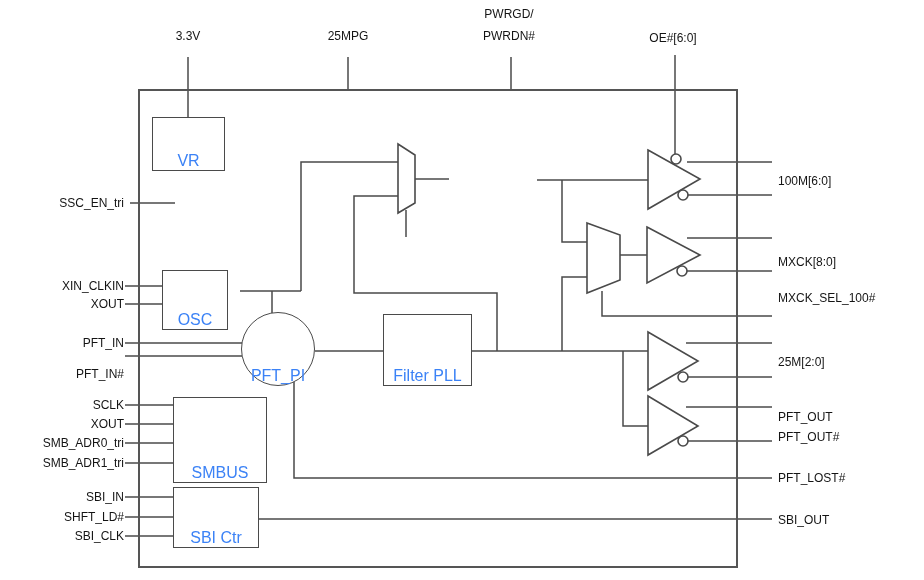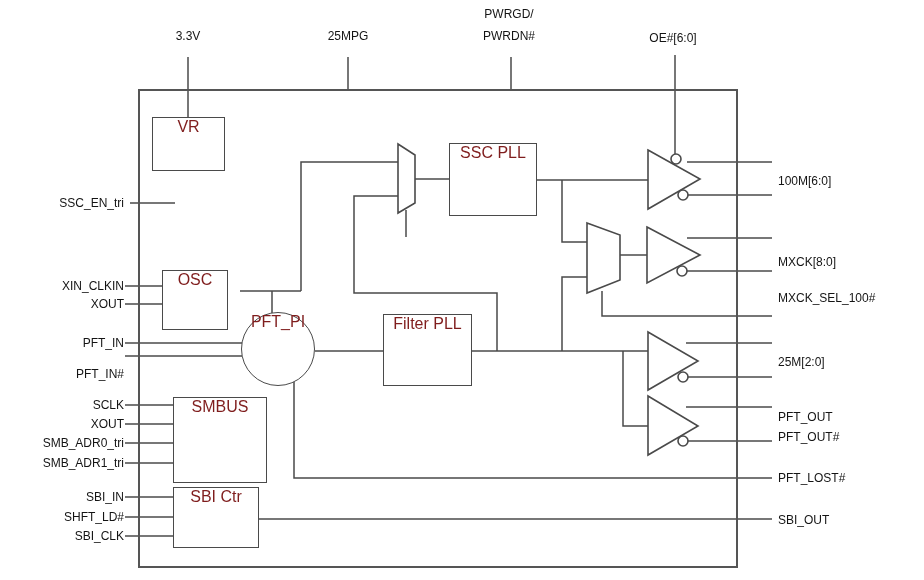--- a/index.html
+++ b/index.html
@@ -8,22 +8,22 @@
     font-family:"Liberation Sans",sans-serif;color:#111;overflow:hidden;
   }
   .stage svg{position:absolute;left:0;top:0;}
   svg path, svg rect, svg polygon, svg circle{
     fill:none;stroke:#4a4a4a;stroke-width:1.5;
   }
   svg rect.chip{stroke:#555;stroke-width:2;}
   svg polygon, svg circle{fill:#ffffff;stroke-width:1.6;}
   .box{
     position:absolute;background:#fff;border:1.6px solid #4a4a4a;
-    display:flex;align-items:flex-start;justify-content:center;
-    font-size:16px;color:#7f1d1d;box-sizing:border-box;white-space:nowrap;
+    display:flex;align-items:flex-end;justify-content:center;
+    font-size:16px;color:#3b82f6;box-sizing:border-box;white-space:nowrap;
   }
   .round{border-radius:50%;}
   .lbl{position:absolute;font-size:12px;white-space:nowrap;color:#141414;}
   .lbl-l{right:800px;transform:translateY(-50%);}
   .lbl-r{left:778px;transform:translateY(-50%);}
   .lbl-t{transform:translate(-50%,-50%);}
 </style>
 </head>
 <body>
 
@@ -89,23 +89,20 @@
 
   <div class="box" style="left:152px;top:117px;width:73px;height:54px">
     <span>VR</span>
   </div>
   <div class="box" style="left:162px;top:270px;width:66px;height:60px">
     <span>OSC</span>
   </div>
   <div class="box round" style="left:241px;top:312px;width:74px;height:74px">
     <span>PFT_PI</span>
   </div>
-  <div class="box" style="left:449px;top:143px;width:88px;height:73px">
-    <span>SSC PLL</span>
-  </div>
   <div class="box" style="left:383px;top:314px;width:89px;height:72px">
     <span>Filter PLL</span>
   </div>
   <div class="box" style="left:173px;top:397px;width:94px;height:86px">
     <span>SMBUS</span>
   </div>
   <div class="box" style="left:173px;top:487px;width:86px;height:61px">
     <span>SBI Ctr</span>
   </div>
 

